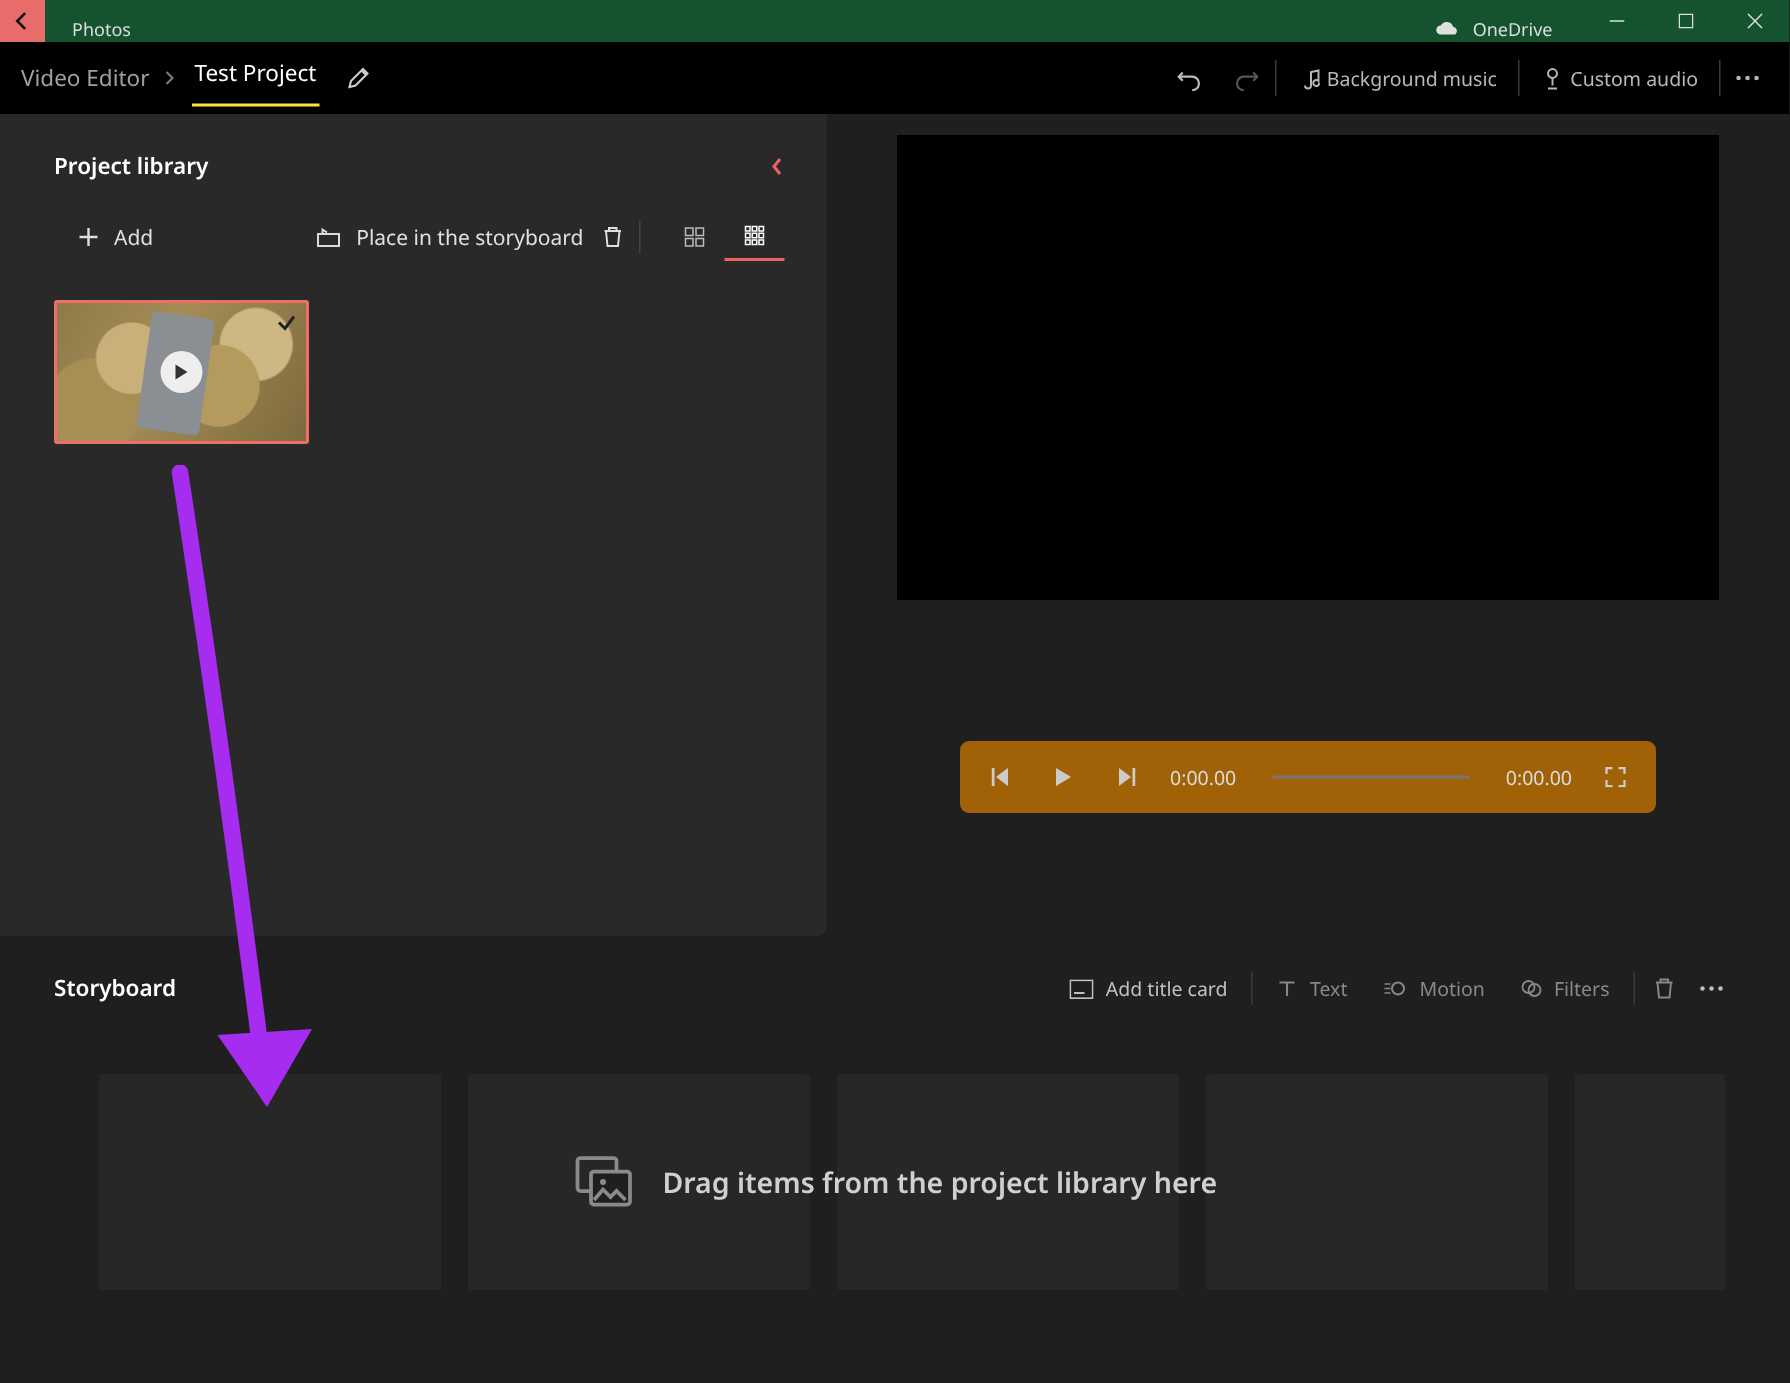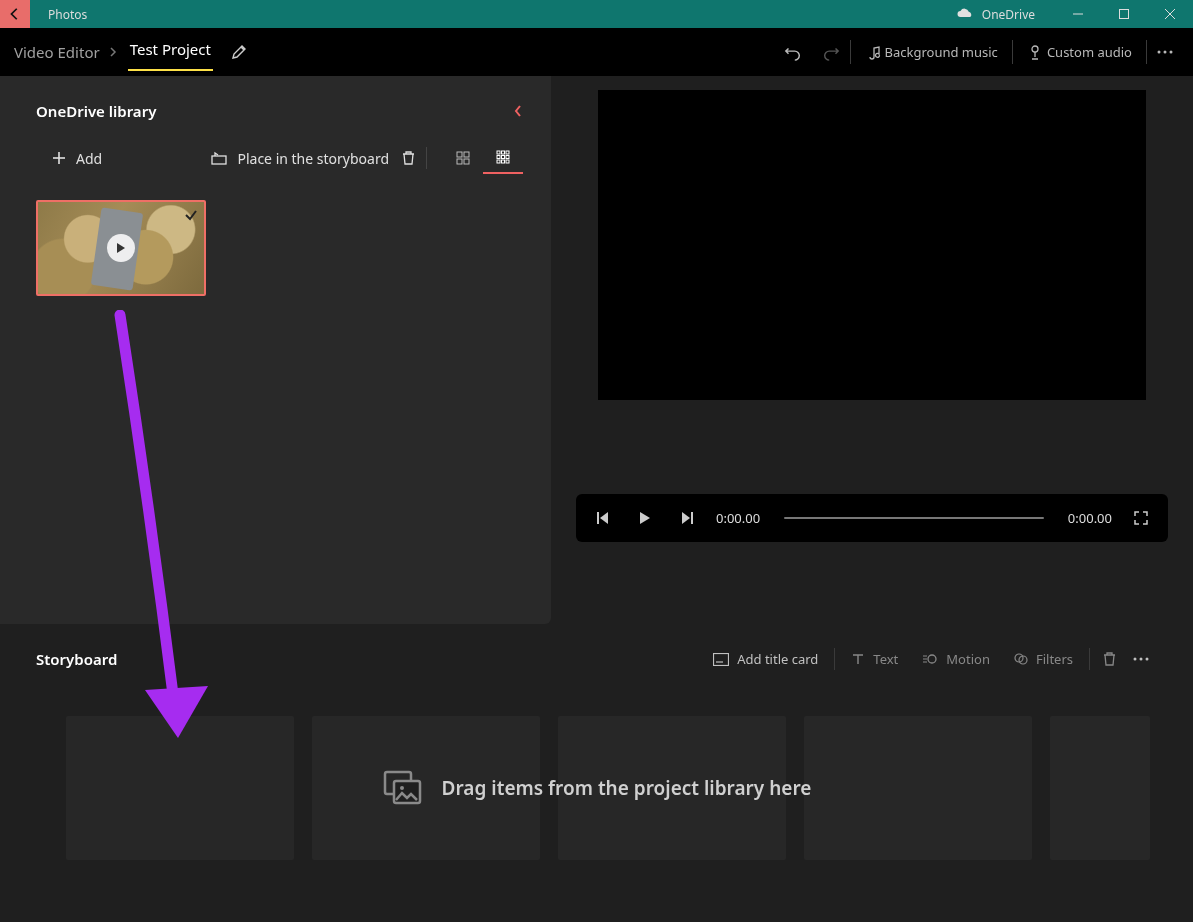--- a/index.html
+++ b/index.html
@@ -8,23 +8,23 @@
   height: 922px;
   background: #1f1f1f;
   font-family: "Segoe UI", system-ui, sans-serif;
   color: #fff;
   overflow: hidden;
   position: relative;
   font-size: 14px;
 }
 .titlebar {
   height: 28px;
-  background: #0f766e;
+  background: #14532d;
   display: flex;
-  align-items: center;
+  align-items: flex-end;
 }
 .back-btn {
   width: 30px; height: 28px;
   background: #e86d6a;
   display: flex; align-items: center; justify-content: center;
   cursor: pointer;
 }
 .app-title { margin-left: 18px; font-size: 12px; color: #ddd; }
 .title-spacer { flex: 1; }
 .onedrive { display: flex; align-items: center; gap: 8px; margin-right: 20px; font-size: 12px; color: #ddd; cursor: pointer;}
@@ -111,21 +111,21 @@
 
 .preview-area {
   flex: 1;
   display: flex; flex-direction: column; align-items: center;
   padding: 8px 0 0;
 }
 .preview-video {
   width: 548px; height: 310px; background:#000; margin-top: 6px;
 }
 .player-bar {
-  width: 592px; height: 48px; background:#000000; border-radius: 6px;
+  width: 464px; height: 48px; background:#a16207; border-radius: 6px;
   margin-top: 94px;
   display:flex; align-items:center; padding: 0 14px; gap: 16px;
 }
 .pbtn { width:26px; height:26px; display:flex; align-items:center; justify-content:center; color:#ccc; cursor:pointer;}
 .ptime { font-size:13px; color:#ddd; }
 .ptrack { flex:1; height:2px; background:#777; border-radius:1px; margin:0 8px; cursor:pointer;}
 
 .storyboard-sec {
   padding: 18px 36px 0;
 }
@@ -240,21 +240,21 @@
         <circle cx="8" cy="2" r="1.5" fill="#b8b8b8"></circle>
         <circle cx="14" cy="2" r="1.5" fill="#b8b8b8"></circle>
       </svg>
   </div>
 </div>
 
 <div class="main">
 
   <div class="library">
     <div class="lib-head">
-      <div class="lib-title">OneDrive library</div>
+      <div class="lib-title">Project library</div>
       <div class="collapse-btn">
         <svg width="10" height="14" viewBox="0 0 10 14">
             <path d="M7 2 L3 7 L7 12" fill="none" stroke="#ef6161" stroke-width="2"></path>
           </svg>
       </div>
     </div>
     <div class="lib-tools">
       <div class="lib-tool">
         <svg width="14" height="14" viewBox="0 0 14 14">
             <line x1="7" y1="1" x2="7" y2="13" stroke="#e0e0e0" stroke-width="1.6"></line>

